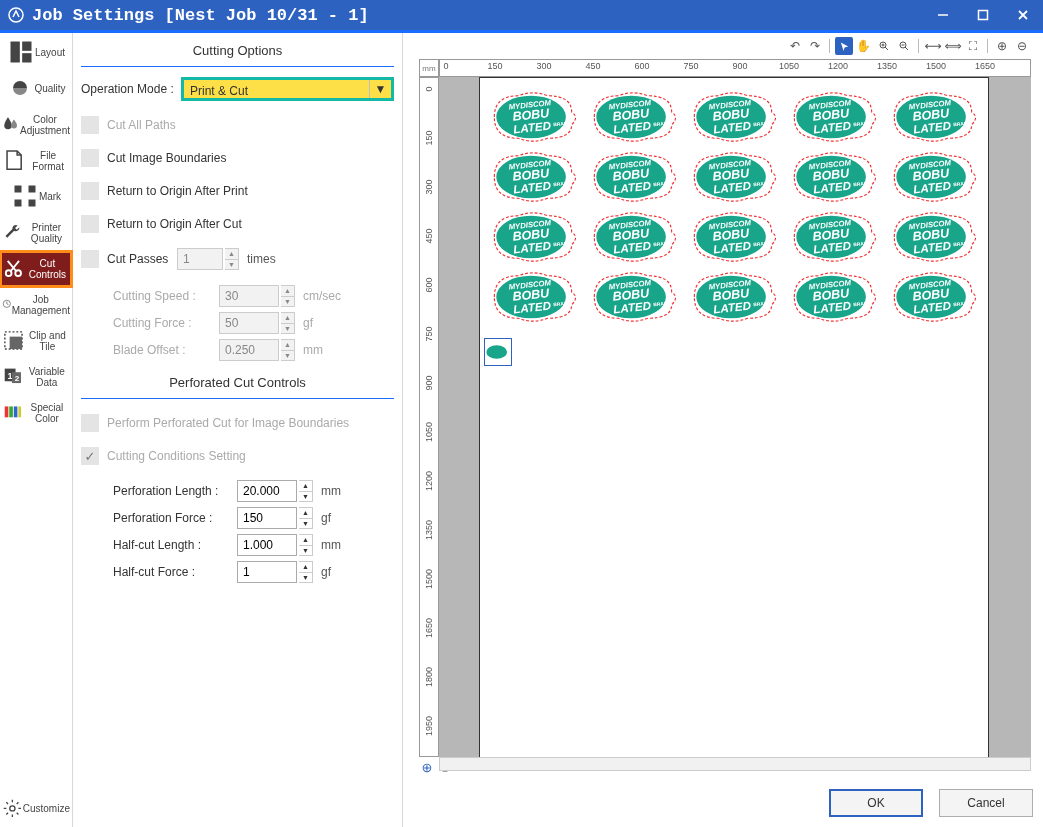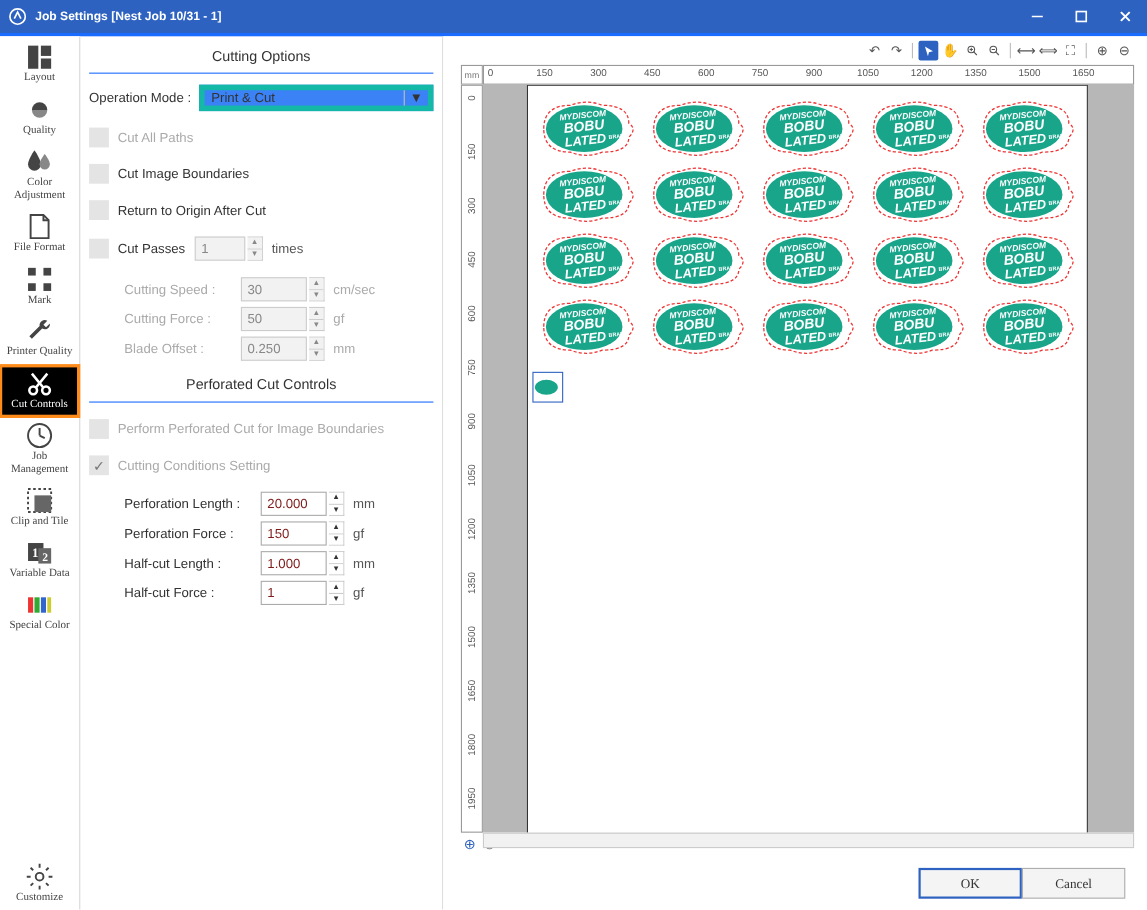--- a/index.html
+++ b/index.html
@@ -20,21 +20,21 @@
     color: #fff;
     display: flex;
     align-items: center;
     padding: 0 0 0 8px;
   }
   .titlebar .app-icon {
     width: 16px; height: 16px;
     margin-right: 8px;
     display:flex;align-items:center;justify-content:center;
   }
-  .titlebar .title { font-weight: 600; font-size: 11px; flex:1; }
+  .titlebar .title { font-weight: 600; font-size: 17px; flex:1;font-family:Liberation Mono, monospace; }
   .titlebar .win-btns { display:flex; }
   .titlebar .win-btn {
     width: 40px; height: 30px;
     display:flex;align-items:center;justify-content:center;
     cursor:pointer;
   }
   .app-body {
     display:flex;
     height: 797px;
     border-top: 3px solid #1a6bff;
@@ -43,34 +43,33 @@
   .sidebar {
     width: 73px;
     border-right: 1px solid #d8d8d8;
     padding-top: 2px;
     display:flex;
     flex-direction:column;
     background:#fff;
   }
   .side-item {
     display:flex;
-    flex-direction:column;
+    flex-direction:row;
     align-items:center;
     justify-content:center;
     padding: 6px 2px 6px 2px;
     font-size: 10px;
     text-align:center;
     color:#444;
     cursor:pointer;
     line-height:1.15;
-    font-family:Liberation Serif, serif;
   }
   .side-item .icn { width:28px;height:22px;display:flex;align-items:center;justify-content:center;margin-bottom:2px;}
   .side-item.selected {
-    background:#000000;
+    background:#7f1d1d;
     color:#fff;
     outline: 3px solid #ff8c1a;
     outline-offset:-2px;
     position:relative;
     justify-content:flex-end;
   }
   .side-spacer { flex:1; }
   
   .settings-panel {
     width: 330px;
@@ -83,23 +82,23 @@
     font-size:13px;
     color:#333;
     padding:6px 0 8px 0;
   }
   .blue-rule { border:none;border-top:1px solid #1a6bff;margin:0 0 10px 0;}
   .form-row { display:flex;align-items:center;margin:0 0; }
   .form-lbl { width:100px; }
   .dropdown {
     flex:1;
     height:24px;
-    background:#3b82f6;
-    border:5px solid #14b8a6;
-    display:flex;align-items:flex-start;
+    background:#fde047;
+    border:3px solid #14b8a6;
+    display:flex;align-items:flex-end;
     padding:0 6px;
     position:relative;
     cursor:pointer;
   }
   .dropdown .arrow {
     position:absolute; right:0; top:0; bottom:0; width:22px;
     display:flex;align-items:center;justify-content:center;
     border-left:1px solid #bfbfbf;
   }
   .check-row { display:flex;align-items:center;margin:15px 0; }
@@ -108,21 +107,21 @@
     display:flex;align-items:center;justify-content:center;
   }
   .check-box.checked::after { content:"✓"; color:#777; font-size:13px;}
   .disabled { color:#aaa; }
   .num-row { display:flex;align-items:center;margin:5px 0 5px 32px; font-size:12px;}
   .num-lbl { width:106px; }
   .num-field {
     width:60px;height:22px;border:1px solid #ccc;background:#f2f2f2;
     display:flex;align-items:center;padding:0 5px;color:#888;margin-right:2px;
   }
-  .num-row.on .num-field { background:#fff;color:#7f1d1d;border:1px solid #aaa;}
+  .num-row.on .num-field { background:#fff;color:#000000;border:1px solid #aaa;}
   .spinner { width:14px;height:22px;display:flex;flex-direction:column;border:1px solid #ccc;border-left:none;}
   .spinner div {flex:1;display:flex;align-items:center;justify-content:center;font-size:7px;color:#888;background:#f2f2f2;cursor:pointer;}
   .spinner div:first-child{border-bottom:1px solid #ccc;}
   .num-row.on .spinner div{background:#fff;color:#333;}
   .unit { margin-left:8px;color:#555;}
   .num-row.disabled .unit, .num-row.disabled .num-lbl { color:#aaa;}
   
   .preview-panel {
     flex:1;
     position:relative;
@@ -170,21 +169,21 @@
   .sticker svg { width:100%;height:100%;}
   .tiny-sticker { position:absolute;left:4px;top:260px;width:28px;height:28px;border:1px solid #2e62c0;}
   .tiny-sticker svg{width:100%;height:100%;}
   .h-scroll {
     position:absolute;left:36px;right:12px;bottom:56px;height:14px;
     background:#f1f1f1;border:1px solid #ccc;
   }
   .status-icons { position:absolute;left:16px;bottom:52px;display:flex;gap:2px;}
   .status-icon{width:16px;height:16px;display:flex;align-items:center;justify-content:center;color:#2e62c0;font-size:13px;}
   .button-bar {
-    position:absolute;right:20px;bottom:10px;display:flex;font-family:Liberation Serif, serif;
+    position:absolute;right:10px;bottom:10px;display:flex;gap:16px;
   }
   .dlg-btn {
     width:94px;height:28px;border:1px solid #adadad;background:#f4f4f4;cursor:pointer;
     display:flex;align-items:center;justify-content:center;font-size:12px;
   }
   .dlg-btn.primary { border:2px solid #2e62c0; }
 </style>
 </head>
 <body>
 
@@ -352,20 +351,24 @@
     <div class="check-row disabled">
       <div class="check-box"></div>
       <span>Cut All Paths</span>
     </div>
     <div class="check-row">
       <div class="check-box"></div>
       <span>Cut Image Boundaries</span>
     </div>
     <div class="check-row">
       <div class="check-box"></div>
+      <span>Return to Origin After Print</span>
+    </div>
+    <div class="check-row">
+      <div class="check-box"></div>
       <span>Return to Origin After Cut</span>
     </div>
     <div class="check-row">
       <div class="check-box"></div>
       <span style="width:70px">Cut Passes</span>
       <div class="num-field" style="width:46px">1</div>
       <div class="spinner">
           <div>▲</div>
           <div>▼</div>
         </div>

